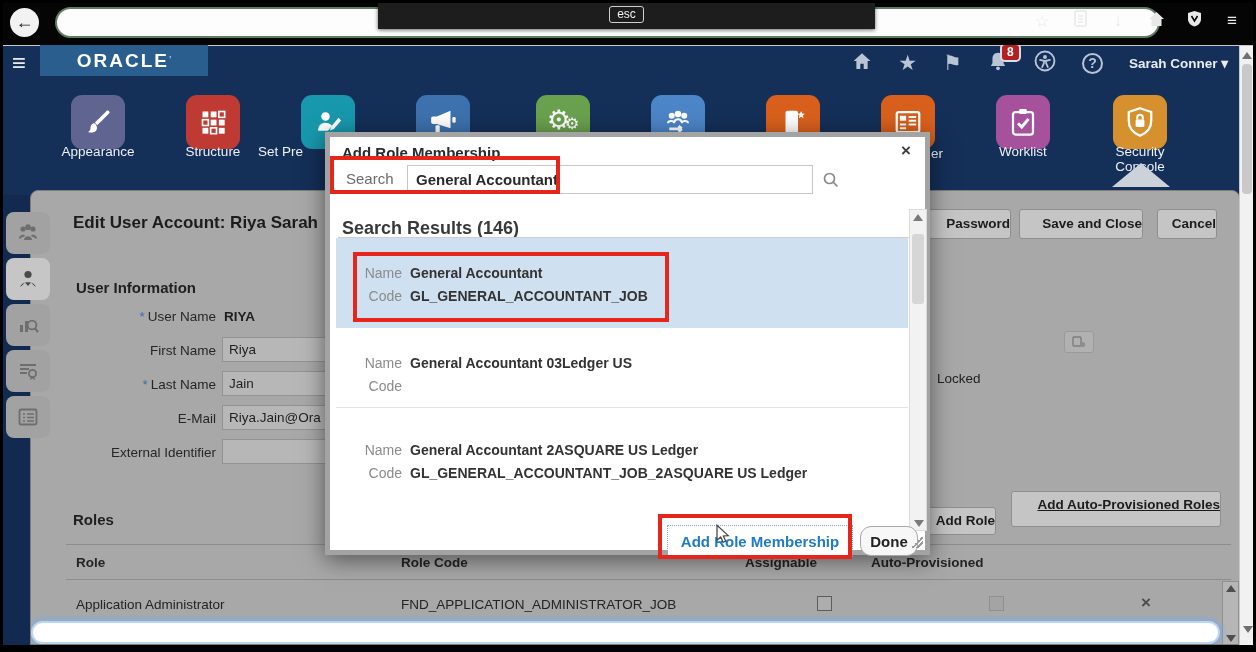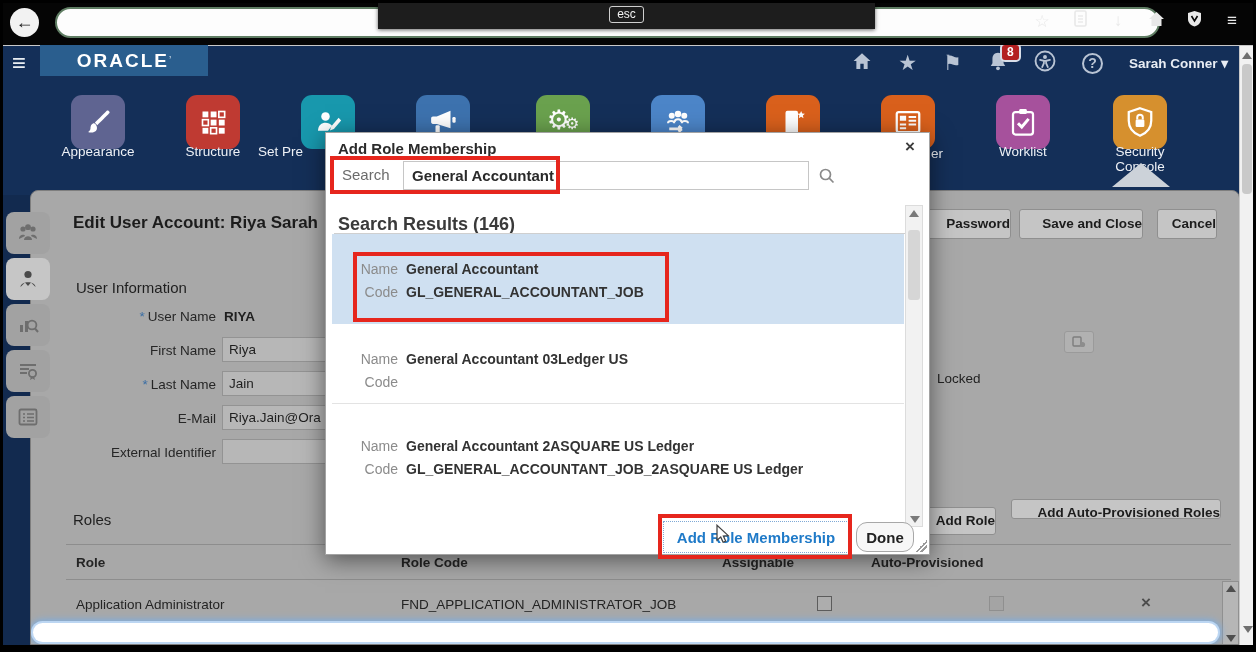--- a/index.html
+++ b/index.html
@@ -48,21 +48,21 @@
   .side-tab { position:absolute; left:6px; width:44px; height:42px; border-radius:8px; background:#a2a2a2;
               display:flex; align-items:center; justify-content:center; z-index:6; }
   .side-tab.active { background:#c6c6c6; }
 
   
   .panel { position:absolute; left:30px; top:190px; width:1210px; height:455px; background:#a8a8a8;
            border:1px solid #7e7e7e; border-radius:8px 8px 0 0; z-index:4; overflow:hidden; }
   .pg-title { position:absolute; left:42px; top:22px; font-size:17px; font-weight:bold; color:#1c1c1c; }
   .btn { background:#c5c5c5; border:1px solid #8f8f8f; border-radius:3px; color:#1c1c1c;
          font-weight:bold; font-size:13.5px; text-align:right; }
-  .section-h { font-size:15px; font-weight:normal; color:#1f1f1f; }
+  .section-h { font-size:15px; font-weight:bold; color:#1f1f1f; }
   .fld-label { position:absolute; width:180px; text-align:right; font-size:13.5px; color:#262626; }
   .fld-star { color:#3a6ea5; margin-right:3px; }
   .fld-input { position:absolute; height:25px; background:#b7b7b7; border:1px solid #939393;
                font-size:13.5px; color:#1f1f1f; padding:0 6px; font-family:"Liberation Sans",sans-serif; }
   .fld-text { position:absolute; font-size:13.5px; color:#1f1f1f; font-weight:bold; }
   .hline { position:absolute; height:1px; background:#8d8d8d; }
   .col-h { position:absolute; font-size:13.5px; font-weight:bold; color:#242424; }
   .cell { position:absolute; font-size:13.5px; color:#242424; }
   .chk { position:absolute; width:15px; height:15px; border:1px solid #5c5c5c; background:#adadad; }
   .chk.dis { border-color:#8f8f8f; background:#a4a4a4; }
@@ -74,21 +74,21 @@
   .tri-dn { width:0; height:0; border-left:5px solid transparent; border-right:5px solid transparent; border-top:7px solid #4e4e4e; margin:3px auto 0; }
   .picker-box { position:absolute; left:1033px; top:140px; width:30px; height:22px; background:#b1b1b1; border:1px solid #9a9a9a; border-radius:3px;
                 display:flex; align-items:center; justify-content:center; }
 
   
   .page-scroll { position:absolute; right:2px; top:46px; width:15px; height:599px; background:#f1f1f1; border-left:1px solid #c9c9c9; z-index:8; }
   .page-scroll .thumb { position:absolute; left:2px; top:18px; width:10px; height:130px; background:#c9c9c9; border-radius:4px; }
 
   
   .modal { position:absolute; left:325px; top:132px; width:605px; height:423px; background:#fff;
-           border:1px solid #a3a3a3; box-shadow:0 5px 22px rgba(0,0,0,.5); z-index:20; }
+           border:5px solid #a3a3a3; box-shadow:0 5px 22px rgba(0,0,0,.5); z-index:20; }
   .modal-title { position:absolute; left:12px; top:7px; font-size:15px; font-weight:bold; color:#2b2b2b; }
   .modal-close { position:absolute; right:14px; top:4px; font-size:17px; color:#3c3c3c; font-weight:bold; }
   .search-label { position:absolute; left:16px; top:33px; font-size:15px; color:#6b6b6b; }
   .search-input { position:absolute; left:77px; top:28px; width:406px; height:29px; border:1px solid #c6c6c6;
                   font-size:15px; font-weight:bold; color:#2a2a2a; padding:0 8px; font-family:"Liberation Sans",sans-serif; }
   .results-h { position:absolute; left:12px; top:81px; font-size:18px; font-weight:bold; color:#3a3a3a; }
   .res-hr { position:absolute; left:8px; top:100px; width:572px; height:1px; background:#cfcfcf; }
   .sel-item { position:absolute; left:6px; top:101px; width:572px; height:90px; background:#cfe0f1; }
   .res-label { position:absolute; width:60px; text-align:right; font-size:14px; color:#8b8b8b; }
   .res-value { position:absolute; left:80px; font-size:14px; font-weight:bold; color:#333; white-space:nowrap; }
@@ -346,26 +346,26 @@
     <div class="picker-box">
       <svg width="14" height="12" viewBox="0 0 14 12">
           <rect x="1" y="1" width="8" height="9" rx="1" fill="none" stroke="#7d7d7d" stroke-width="1.4"></rect>
           <circle cx="10.5" cy="8.5" r="2.6" fill="#8d8d8d"></circle>
         </svg>
     </div>
     <div class="abs" style="left:906px; top:180px; font-size:13.5px; color:#222;">Locked</div>
 
     <div class="section-h abs" style="left:42px; top:320px;">Roles</div>
     <div class="btn abs" style="left:873px; top:316px; width:92px; height:28px; line-height:26px;">Add Role</div>
-    <div class="btn abs" style="left:980px; top:308px; width:210px; height:20px; line-height:26px;">Add Auto-Provisioned Roles</div>
+    <div class="btn abs" style="left:980px; top:300px; width:210px; height:36px; line-height:26px;text-decoration:underline;">Add Auto-Provisioned Roles</div>
     <div class="hline" style="left:35px; top:353px; width:1165px;"></div>
 
     <div class="col-h" style="left:45px; top:364px;">Role</div>
     <div class="col-h" style="left:370px; top:364px;">Role Code</div>
-    <div class="col-h" style="left:691px; top:364px;">Assignable</div>
+    <div class="col-h" style="left:714px; top:364px;">Assignable</div>
     <div class="col-h" style="left:840px; top:364px;">Auto-Provisioned</div>
     <div class="hline" style="left:35px; top:388px; width:1165px;"></div>
 
     <div class="cell" style="left:45px; top:406px;">Application Administrator</div>
     <div class="cell" style="left:370px; top:406px;">FND_APPLICATION_ADMINISTRATOR_JOB</div>
     <div class="chk" style="left:786px; top:405px;"></div>
     <div class="chk dis" style="left:958px; top:405px;"></div>
     <div class="xdel" style="left:1110px; top:402px;">×</div>
 
     <div class="tbl-scroll">

